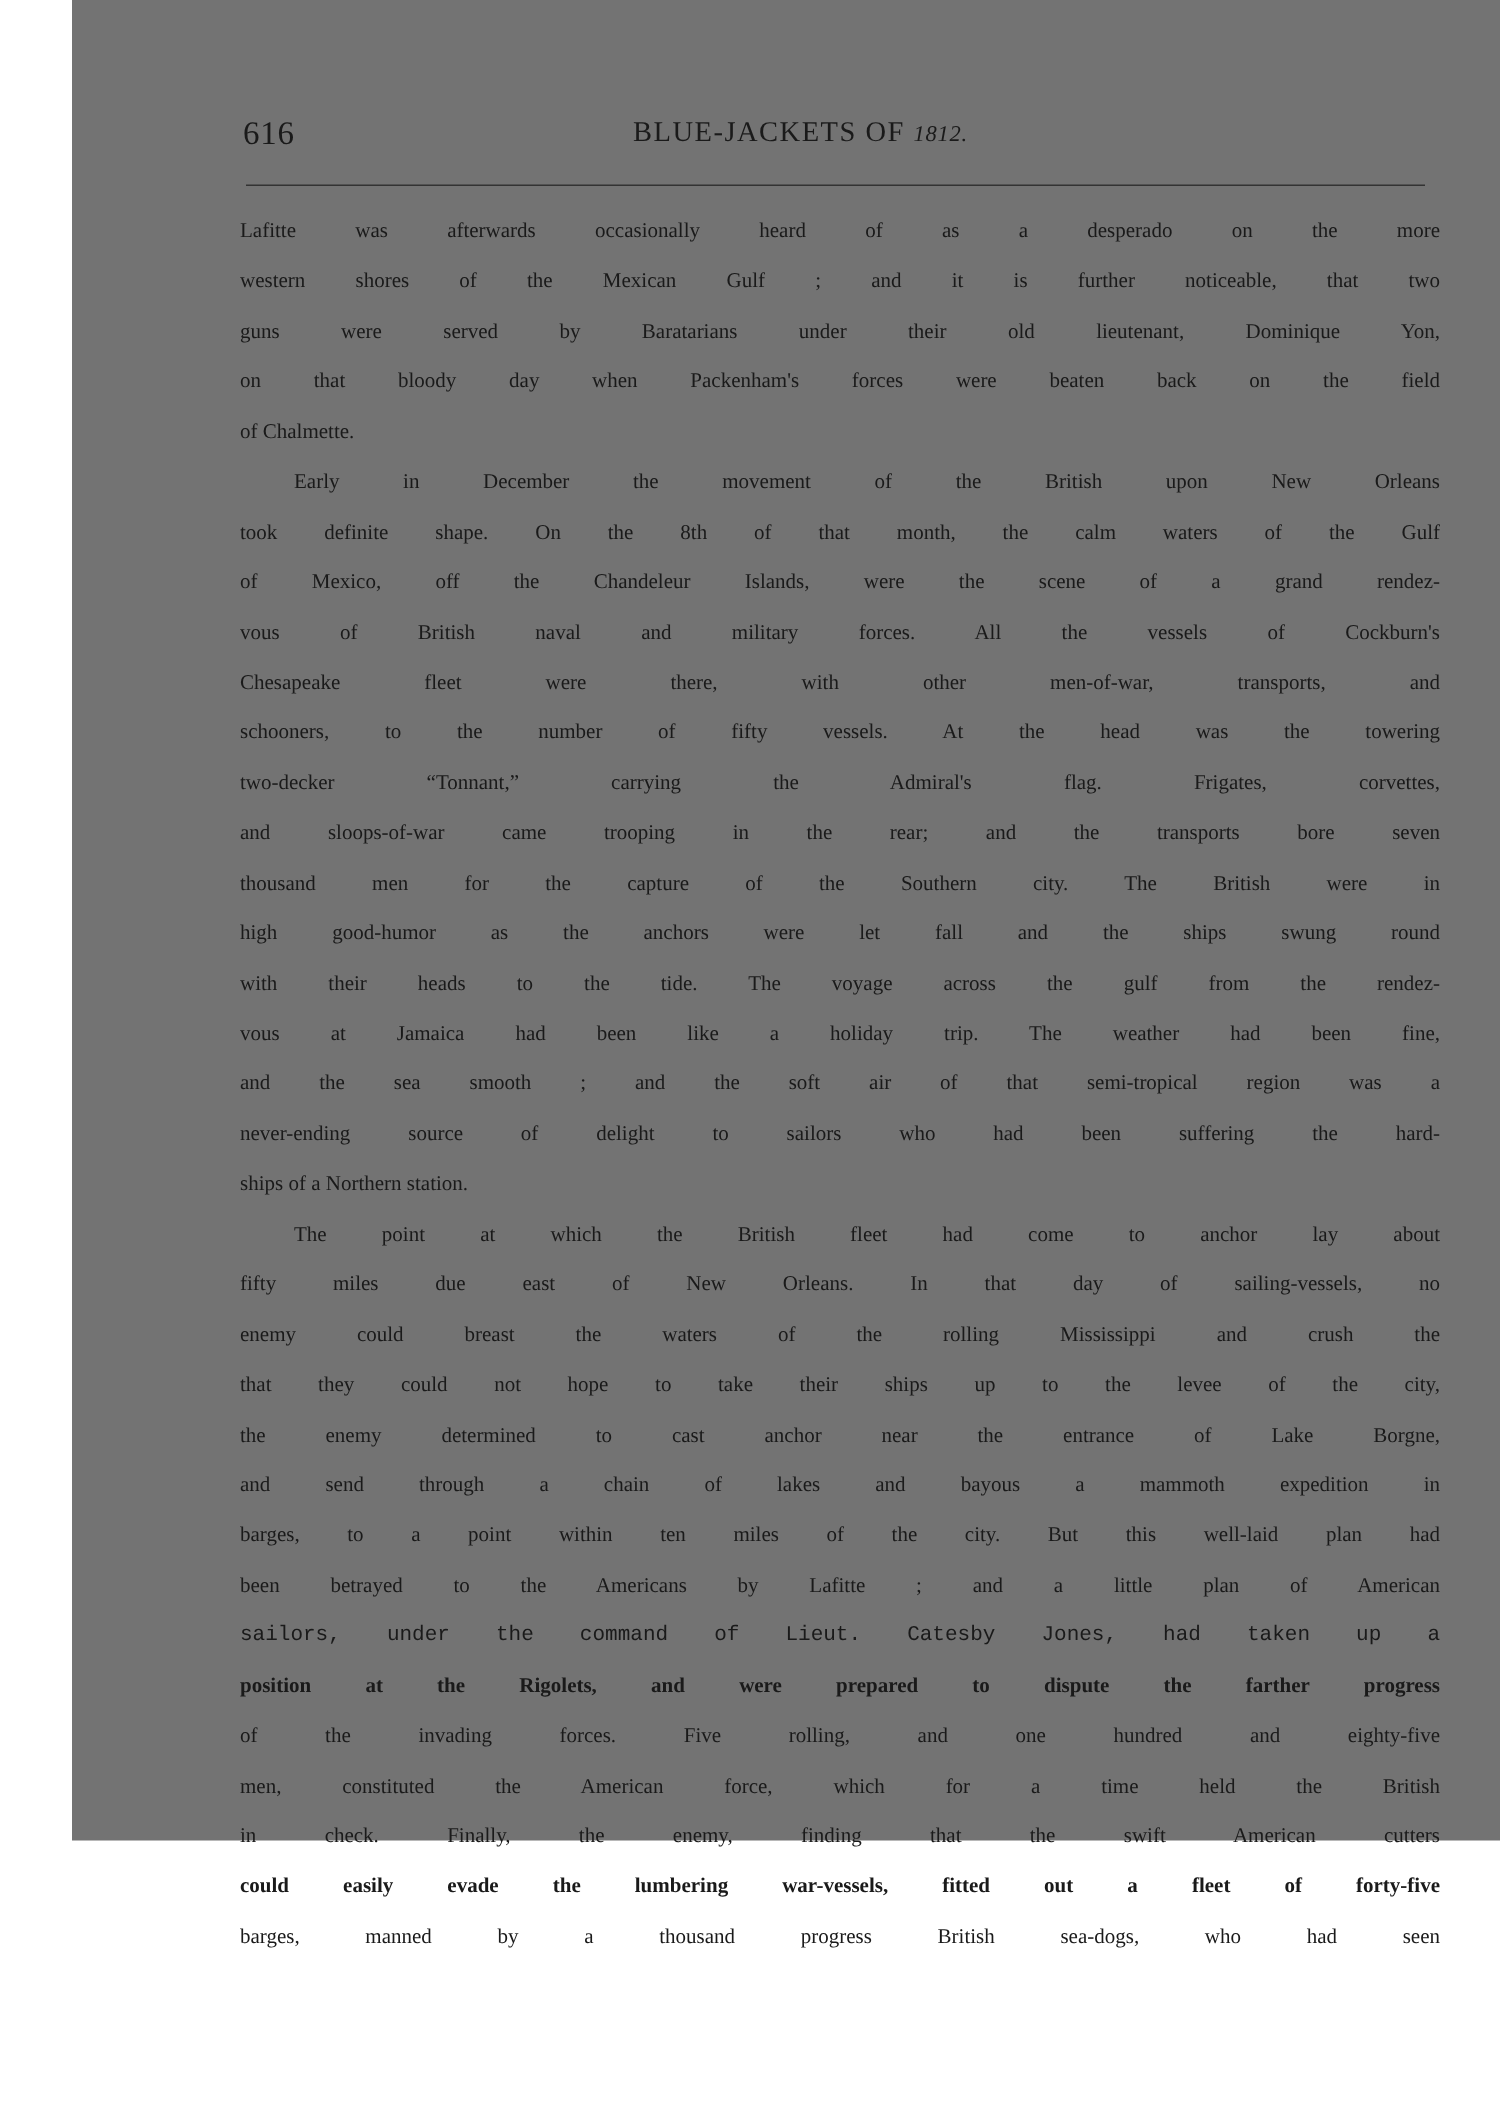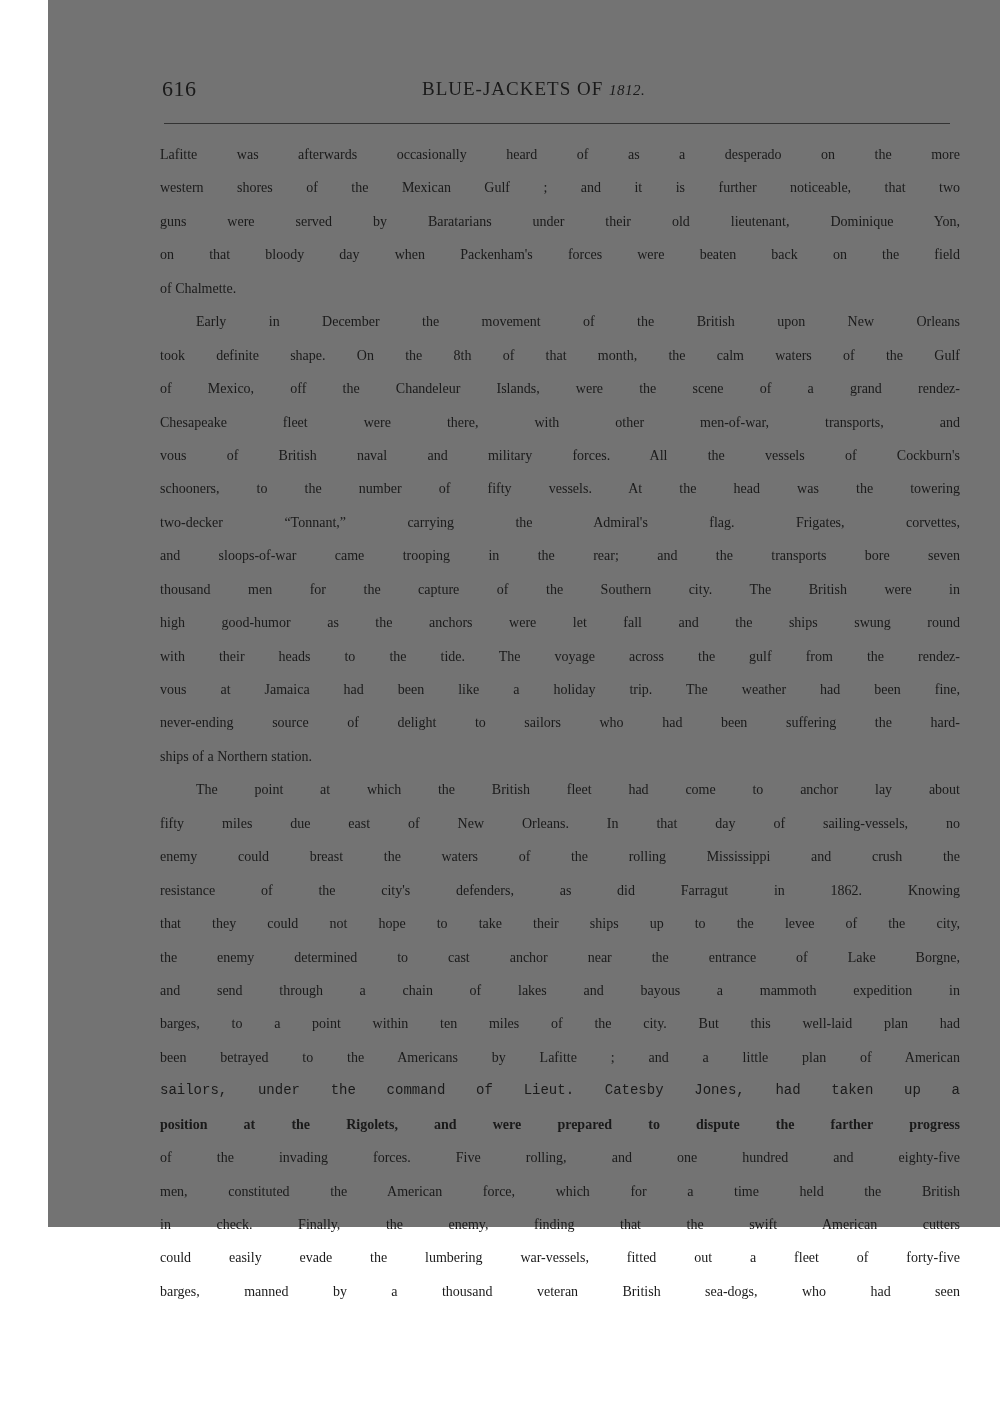--- a/index.html
+++ b/index.html
@@ -100,46 +100,46 @@
       <span class="line" style="white-space: normal;">western shores of the Mexican Gulf ; and it is further noticeable, that two</span>
       <span class="line" style="white-space: normal;">guns were served by Baratarians under their old lieutenant, Dominique Yon,</span>
       <span class="line" style="white-space: normal;">on that bloody day when Packenham's forces were beaten back on the field</span>
       <span class="line last" style="white-space: normal;">of Chalmette.</span>
     </div>
 
     <div class="paragraph">
       <span class="line indent" style="white-space: normal;">Early in December the movement of the British upon New Orleans</span>
       <span class="line" style="white-space: normal;">took definite shape. On the 8th of that month, the calm waters of the Gulf</span>
       <span class="line" style="white-space: normal;">of Mexico, off the Chandeleur Islands, were the scene of a grand rendez-</span>
+      <span class="line" style="white-space: normal;">vous of British naval and military forces. All the vessels of Cockburn's</span>
       <span class="line" style="white-space: normal;">Chesapeake fleet were there, with other men-of-war, transports, and</span>
-      <span class="line" style="white-space: normal;">vous of British naval and military forces. All the vessels of Cockburn's</span>
       <span class="line" style="white-space: normal;">schooners, to the number of fifty vessels. At the head was the towering</span>
       <span class="line" style="white-space: normal;">two-decker “Tonnant,” carrying the Admiral's flag. Frigates, corvettes,</span>
       <span class="line" style="white-space: normal;">and sloops-of-war came trooping in the rear; and the transports bore seven</span>
       <span class="line" style="white-space: normal;">thousand men for the capture of the Southern city. The British were in</span>
       <span class="line" style="white-space: normal;">high good-humor as the anchors were let fall and the ships swung round</span>
       <span class="line" style="white-space: normal;">with their heads to the tide. The voyage across the gulf from the rendez-</span>
       <span class="line" style="white-space: normal;">vous at Jamaica had been like a holiday trip. The weather had been fine,</span>
+      <span class="line" style="white-space: normal;">and the sea smooth ; and the soft air of that semi-tropical region was a</span>
       <span class="line" style="white-space: normal;">never-ending source of delight to sailors who had been suffering the hard-</span>
       <span class="line last" style="white-space: normal;">ships of a Northern station.</span>
     </div>
 
     <div class="paragraph">
       <span class="line indent" style="white-space: normal;">The point at which the British fleet had come to anchor lay about</span>
       <span class="line" style="white-space: normal;">fifty miles due east of New Orleans. In that day of sailing-vessels, no</span>
       <span class="line" style="white-space: normal;">enemy could breast the waters of the rolling Mississippi and crush the</span>
-      <span class="line" style="white-space: normal;">resistance of the city's defenders, as did Farragut in 1862. Knowing</span>
       <span class="line" style="white-space: normal;">that they could not hope to take their ships up to the levee of the city,</span>
       <span class="line" style="white-space: normal;">the enemy determined to cast anchor near the entrance of Lake Borgne,</span>
       <span class="line" style="white-space: normal;">and send through a chain of lakes and bayous a mammoth expedition in</span>
       <span class="line" style="white-space: normal;">barges, to a point within ten miles of the city. But this well-laid plan had</span>
       <span class="line" style="white-space: normal;">been betrayed to the Americans by Lafitte ; and a little plan of American</span>
       <span class="line" style="white-space: normal; font-family: Liberation Mono, monospace;">sailors, under the command of Lieut. Catesby Jones, had taken up a</span>
       <span class="line" style="white-space: normal; font-weight: bold;">position at the Rigolets, and were prepared to dispute the farther progress</span>
       <span class="line" style="white-space: normal;">of the invading forces. Five rolling, and one hundred and eighty-five</span>
       <span class="line" style="white-space: normal;">men, constituted the American force, which for a time held the British</span>
       <span class="line" style="white-space: normal;">in check. Finally, the enemy, finding that the swift American cutters</span>
-      <span class="line" style="white-space: normal;">could easily evade the lumbering war-vessels, fitted out a fleet of forty-five</span>
-      <span class="line" style="white-space: normal;">barges, manned by a thousand veteran British sea-dogs, who had seen</span>
+      <span class="line" style="white-space: normal; font-weight: bold;">could easily evade the lumbering war-vessels, fitted out a fleet of forty-five</span>
+      <span class="line" style="white-space: normal;">barges, manned by a thousand progress British sea-dogs, who had seen</span>
     </div>
 
   </div>
 </div>
 
 </body></html>

